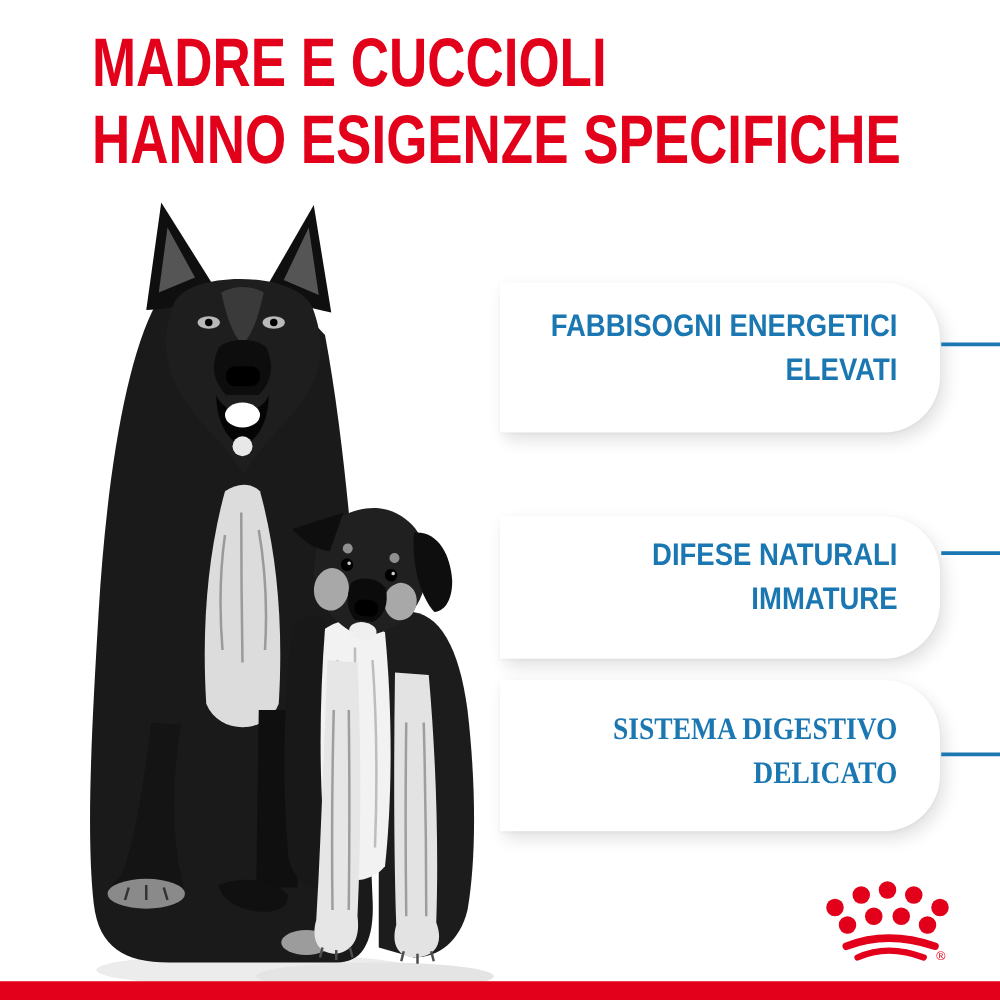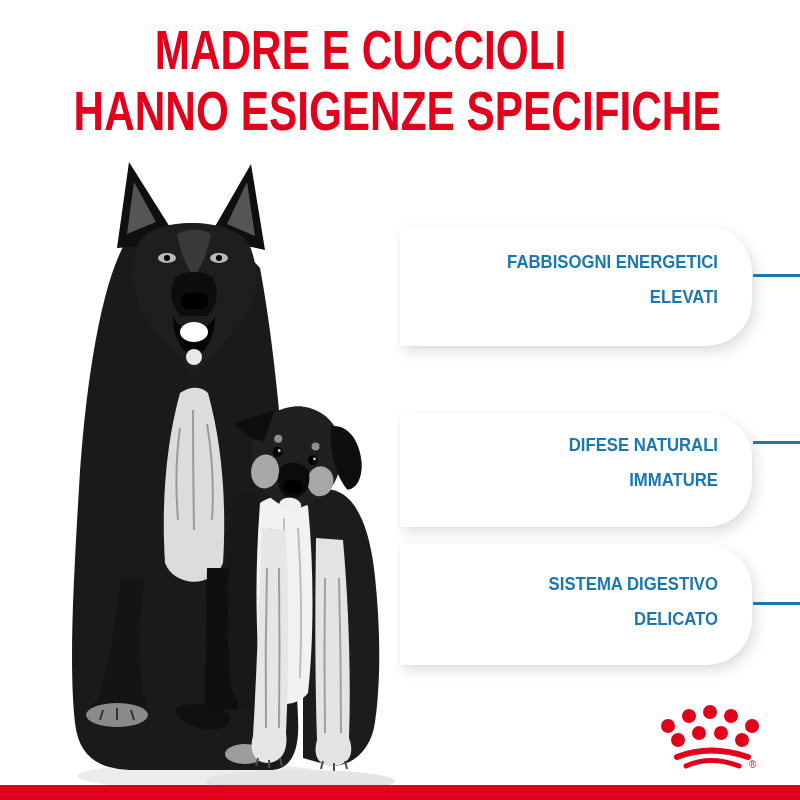--- a/index.html
+++ b/index.html
@@ -7,51 +7,51 @@
   body {
     position:relative;
     width:800px; height:800px;
     background:#ffffff;
     font-family:"Liberation Sans", sans-serif;
     overflow:hidden;
   }
   
   .headline {
     position:absolute; top:20px; left:0; width:640px;
-    text-align:right;
+    text-align:left;
     color:#e2001a;
     font-weight:bold;
     font-size:55px;
     line-height:61px;
     letter-spacing:0px;
   }
   .headline .hl-line { transform:scaleX(.77); transform-origin:50% 50%; white-space:nowrap; }
   
   .benefit-card {
     position:absolute; left:400px; width:352px;
     background:#ffffff;
     border-radius:0 45px 45px 0;
     box-shadow:4px 6px 14px rgba(0,0,0,.12), 0 1px 3px rgba(0,0,0,.04);
   }
   .benefit-card .benefit-text {
     color:#1a77b2;
     font-weight:bold;
-    font-size:19px;
+    font-size:25px;
     line-height:35px;
     text-align:right;
     padding-right:34px;
     white-space:nowrap;
   }
   .benefit-card .benefit-text div { transform:scaleX(.88); transform-origin:100% 50%; }
   .card-1 { top:226px; height:120px; }
   .card-2 { top:413px; height:114px; }
   .card-3 { top:544px; height:121px; }
   .card-1 .benefit-text { padding-top:18px; }
   .card-2 .benefit-text { padding-top:14px; }
-  .card-3 .benefit-text { padding-top:22px; }
+  .card-3 .benefit-text { padding-top:22px;font-family:Liberation Serif, serif; }
   .connector {
     position:absolute; right:0; width:47px; height:3px;
     background:#1a77b2;
   }
   .conn-1 { top:274px; }
   .conn-2 { top:441px; }
   .conn-3 { top:602px; }
   
   .hero { position:absolute; left:55px; top:148px; width:345px; height:655px; }
   

